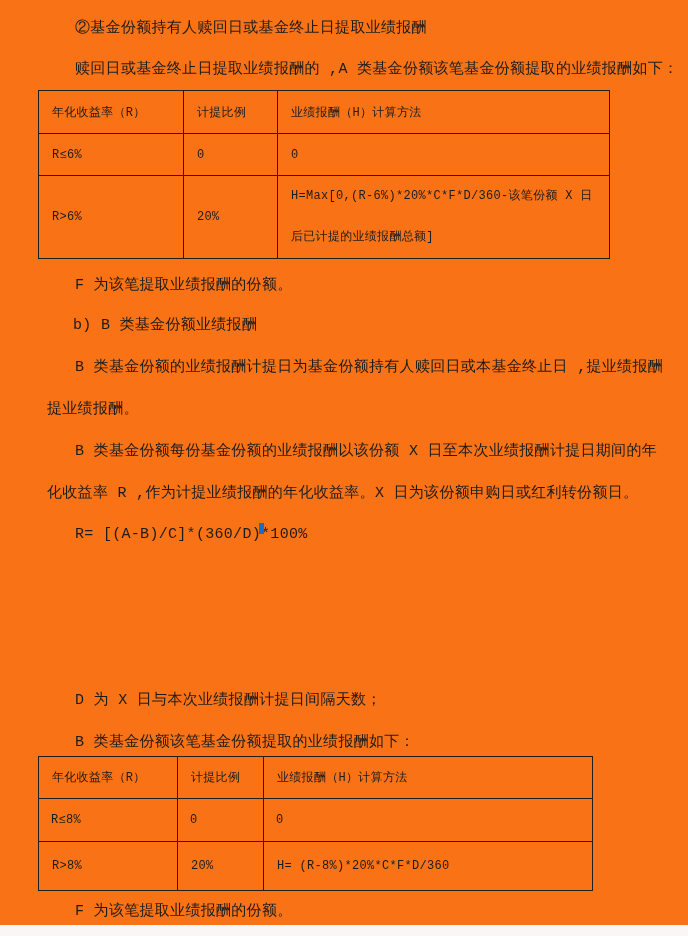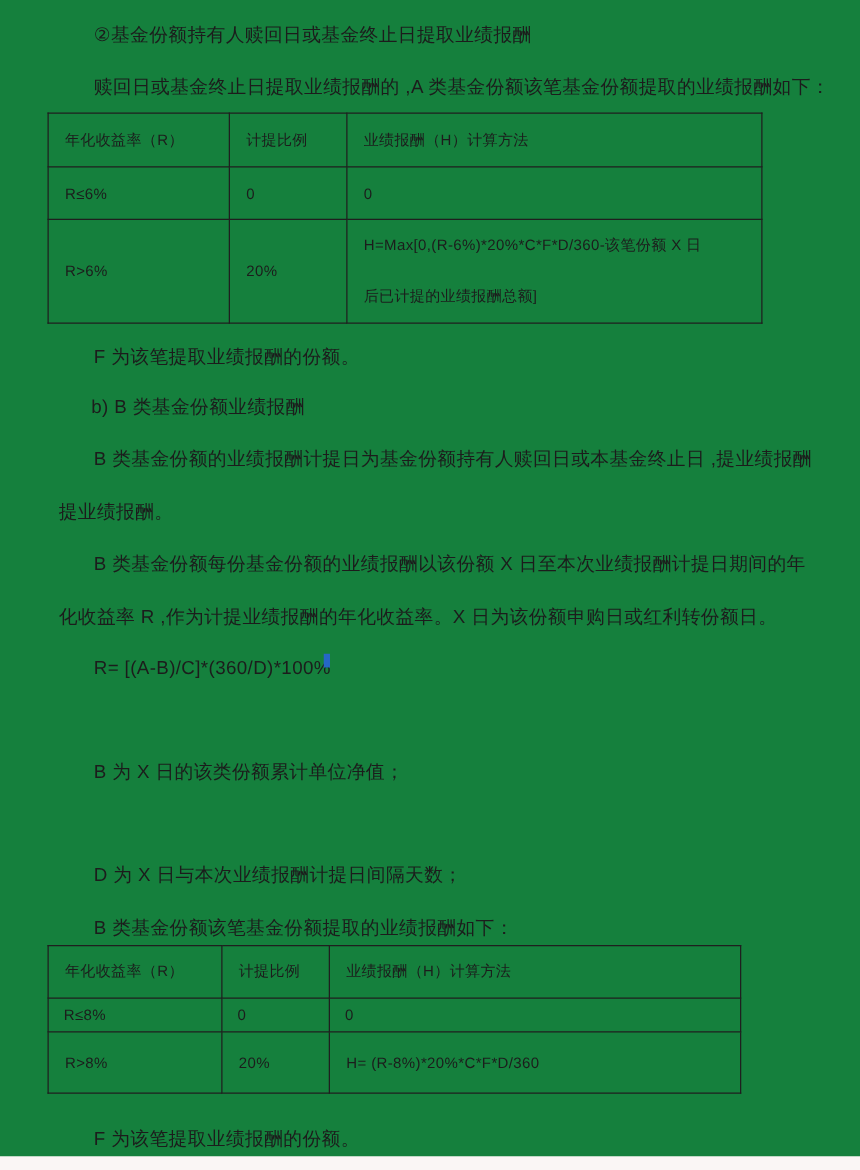--- a/index.html
+++ b/index.html
@@ -4,21 +4,21 @@
 <style>
   * { margin: 0; padding: 0; box-sizing: border-box; }
   html, body { background: #ffffff; }
   body {
     width: 688px; height: 936px;
     font-family: "Liberation Sans", "DejaVu Sans", sans-serif;
     color: #1c1c1c;
     position: relative;
     overflow: hidden;
   }
-  .page { position: absolute; inset: 0; background: #15803d; }
+  .page { position: absolute; inset: 0; background: #f97316; font-family: Liberation Mono, monospace; }
   .line {
     position: absolute;
     font-size: 15px;
     line-height: 17px;
     white-space: nowrap;
     letter-spacing: 0.3px;
   }
   .indent { left: 75px; }
   .flush  { left: 47px; }
   .doc-table {
@@ -41,21 +41,21 @@
   #table-a .c3 { width: 332px; }
   #table-a .hdr td { height: 43px; }
   #table-a .r1 td { height: 42px; }
   #table-a .r2 td { height: 83px; }
   #table-a .multiline div { line-height: 41px; }
   #table-b { left: 38px; top: 756px; width: 554px; }
   #table-b .c1 { width: 139px; }
   #table-b .c2 { width: 86px; }
   #table-b .c3 { width: 329px; }
   #table-b .hdr td { height: 42px; }
-  #table-b .r1 td { height: 27px; padding-left: 12px; }
+  #table-b .r1 td { height: 43px; padding-left: 12px; }
   #table-b .r2 td { height: 49px; }
   .cursor-mark {
     position: absolute;
     left: 259px; top: 523px;
     width: 5px; height: 11px;
     background: #2567c6;
   }
   .page-edge {
     position: absolute;
     left: 0; bottom: 0;
@@ -95,21 +95,20 @@
     </table>
 
   <div class="line indent" style="top:277px">F 为该笔提取业绩报酬的份额。</div>
   <div class="line" style="top:317px; left:73px">b) B 类基金份额业绩报酬</div>
   <div class="line indent" style="top:359px">B 类基金份额的业绩报酬计提日为基金份额持有人赎回日或本基金终止日 ,提业绩报酬</div>
   <div class="line flush" style="top:401px">提业绩报酬。</div>
   <div class="line indent" style="top:443px">B 类基金份额每份基金份额的业绩报酬以该份额 X 日至本次业绩报酬计提日期间的年</div>
   <div class="line flush" style="top:485px">化收益率 R ,作为计提业绩报酬的年化收益率。X 日为该份额申购日或红利转份额日。</div>
   <div class="line indent" style="top:526px">R= [(A-B)/C]*(360/D)*100%</div>
   <div class="cursor-mark"></div>
-  <div class="line indent" style="top:609px">B 为 X 日的该类份额累计单位净值；</div>
   <div class="line indent" style="top:692px">D 为 X 日与本次业绩报酬计提日间隔天数；</div>
   <div class="line indent" style="top:734px">B 类基金份额该笔基金份额提取的业绩报酬如下：</div>
 
   <table class="doc-table" id="table-b">
     <tbody>
         <tr class="hdr">
       <td class="c1">年化收益率（R）</td>
       <td class="c2">计提比例</td>
       <td class="c3">业绩报酬（H）计算方法</td>
     </tr>

